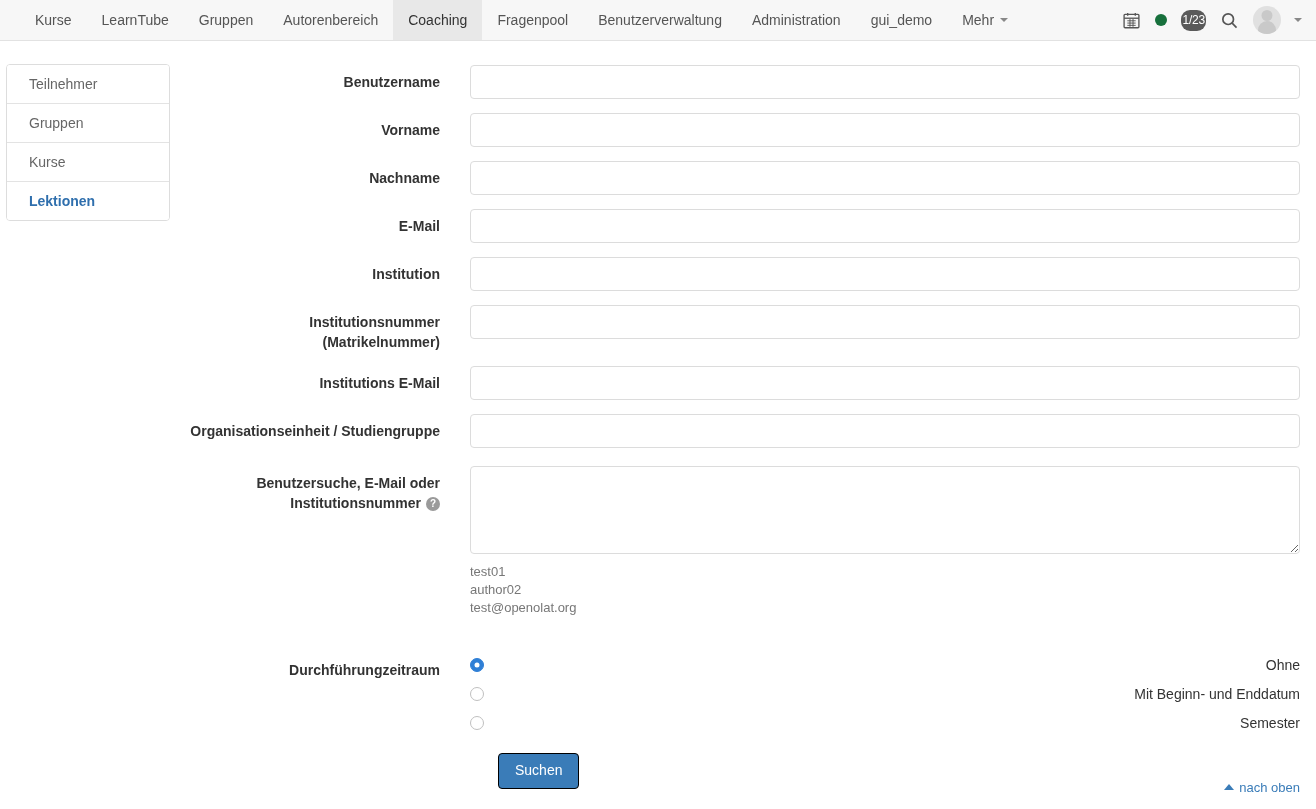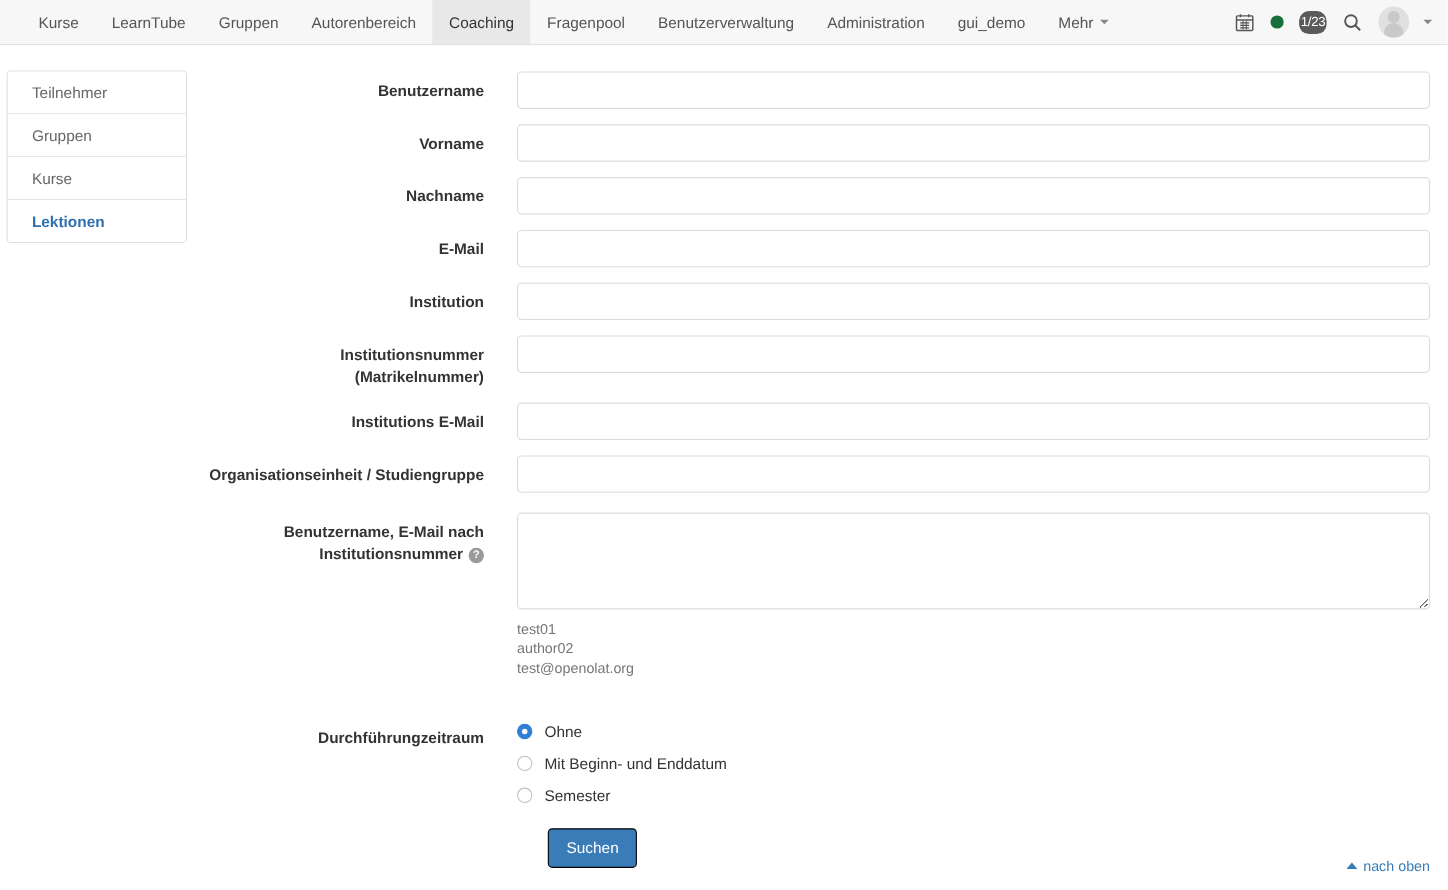--- a/index.html
+++ b/index.html
@@ -205,20 +205,21 @@
     font-family: "Liberation Sans", sans-serif;
   }
 
   
   .radio-group { padding-top: 4px; }
   .radio-row {
     display: flex;
     align-items: center;
     margin-bottom: 13px;
     cursor: pointer;
+    justify-content: space-between;
   }
   .radio-row:last-child { margin-bottom: 0; }
   .radio-mark {
     width: 14px; height: 14px;
     border-radius: 50%;
     border: 1px solid #c0c0c0;
     background: #ffffff;
     flex: 0 0 auto;
     margin-right: 11px;
     position: relative;
@@ -410,21 +411,21 @@
 
     <div class="form-row">
       <div class="form-label">Organisationseinheit / Studiengruppe</div>
       <div class="form-control-wrap">
         <input class="txt" type="text" placeholder="" style="">
       </div>
     </div>
 
     <div class="form-row" style="margin-top:18px; margin-bottom:20px;">
       <div class="form-label">
-        <div>Benutzername, E-Mail nach</div>
+        <div>Benutzersuche, E-Mail oder</div>
         <div>
           <span>Institutionsnummer</span><span class="help-icon">?</span>
         </div>
       </div>
       <div class="form-control-wrap">
         <textarea class="area" placeholder="" style=""></textarea>
         <div class="help-text">
           <div>test01</div>
           <div>author02</div>
           <div>test@openolat.org</div>

